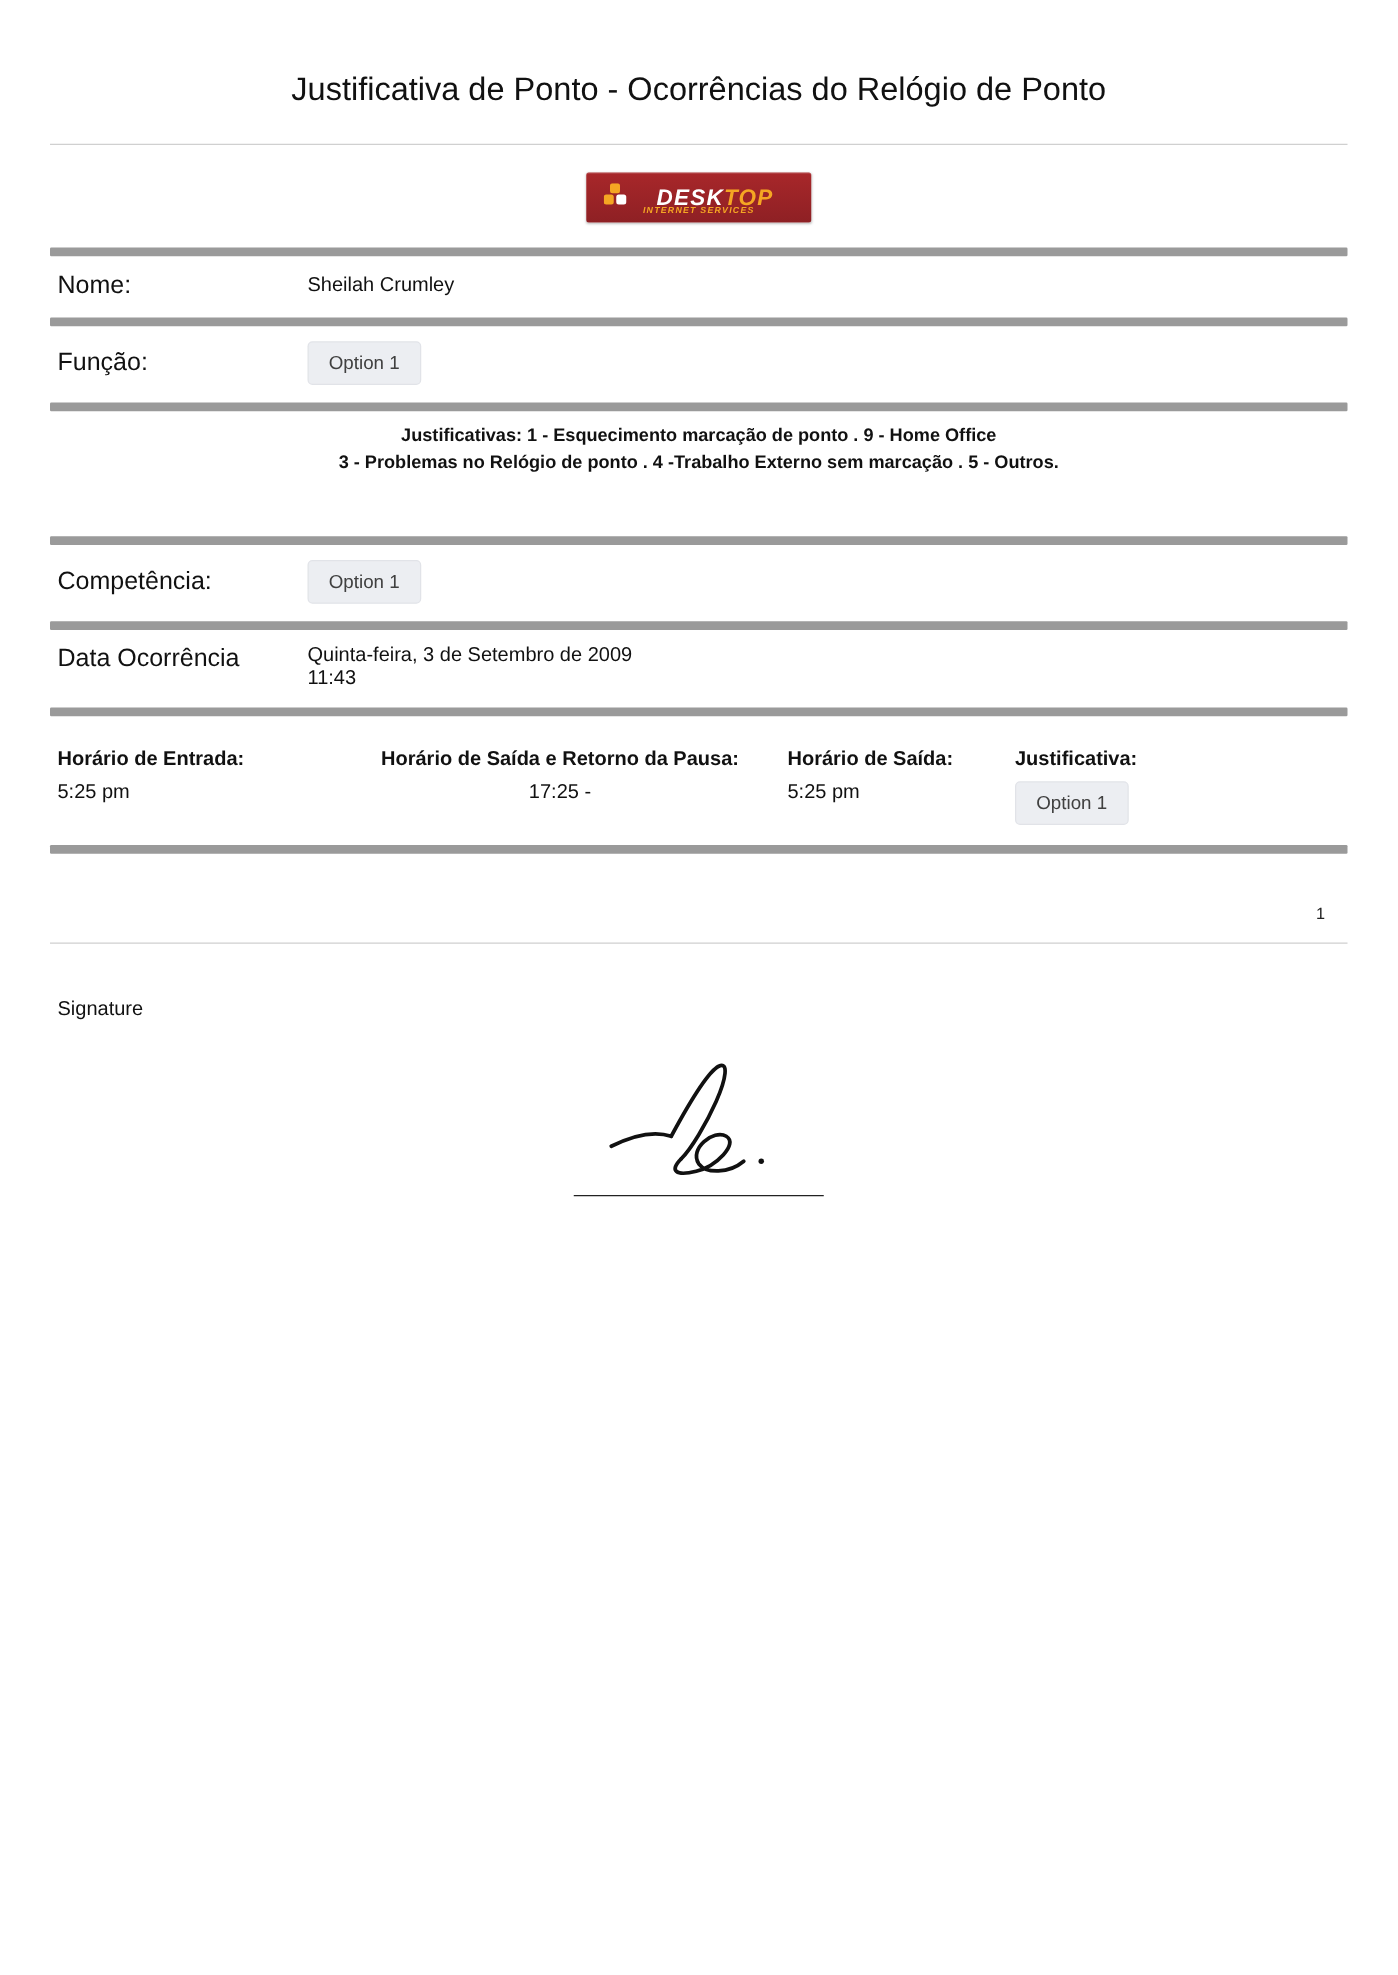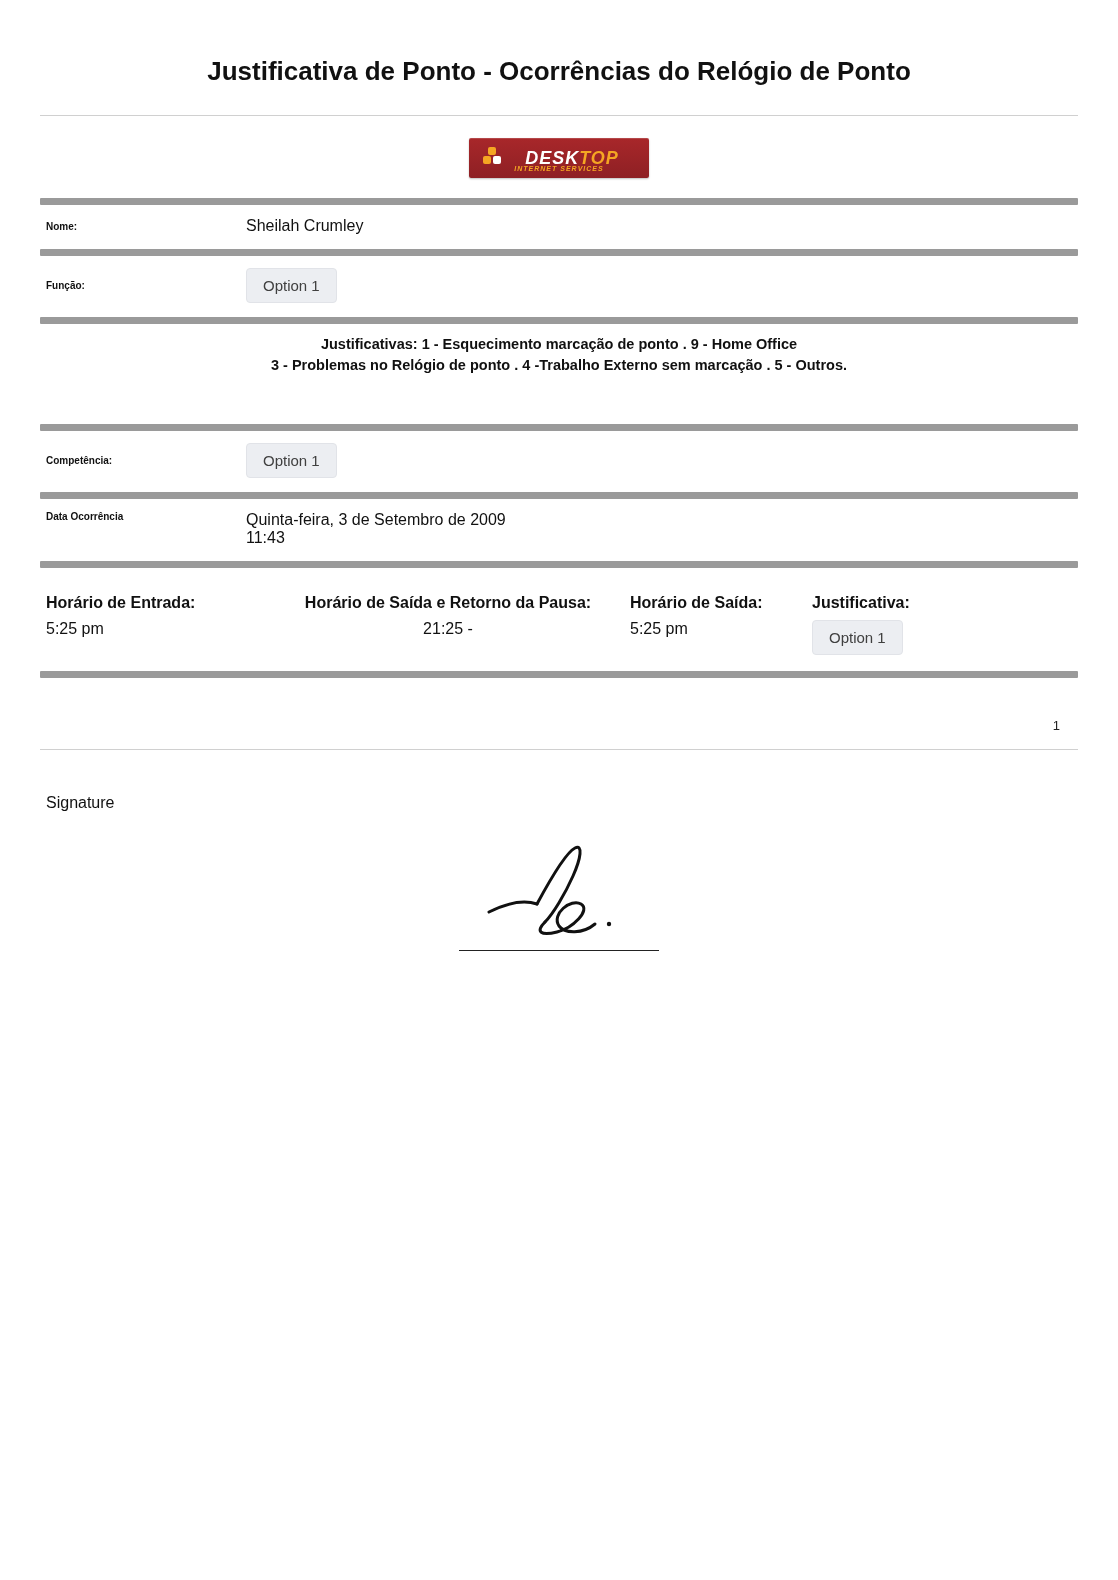--- a/index.html
+++ b/index.html
@@ -1,36 +1,36 @@
 <!DOCTYPE html>
 <html><head>
 <meta charset="utf-8">
 <style>
   * { box-sizing: border-box; }
   html, body { margin:0; padding:0; background:#fff; font-family: Arial, Helvetica, sans-serif; color:#111; }
   .page { width:1118px; margin:0 auto; background:#fff; }
-  .title { font-size:26px; font-weight:700; text-align:center; padding:56px 40px 20px; }
+  .title { font-size:26px; font-weight:400; text-align:center; padding:56px 40px 20px; }
   .thinrule { border:0; border-top:1px solid #d0d0d0; margin:8px 40px 12px; }
   .section { margin:0 40px; }
   .logo-row { text-align:center; padding:10px 0 20px; }
   .logo-box {
     display:inline-flex; align-items:center; justify-content:center;
     width:180px; height:40px;
     background:linear-gradient(180deg,#a8272a 0%, #8e2024 100%);
     border-radius:2px;
     box-shadow:0 1px 2px rgba(0,0,0,.25), inset 0 1px 0 rgba(255,255,255,.15);
     position:relative;
   }
   .logo-mark { position:absolute; left:14px; top:50%; transform:translateY(-50%); }
   .logo-text { font-weight:800; font-style:italic; letter-spacing:1px; color:#fff; font-size:18px; padding-left:26px; }
   .logo-text .accent { color:#f5a623; }
   .logo-sub { position:absolute; bottom:6px; left:0; right:0; text-align:center; font-size:7px; letter-spacing:1px; color:#f5a623; font-style:italic; font-weight:600; }
   .hrule { height:7px; background:#9a9a9a; border-radius:1px; margin:0 0 0; }
   .row { display:flex; padding:12px 6px 14px; align-items:center; }
-  .row .label { font-weight:700; font-size:10px; width:200px; flex:0 0 200px; }
+  .row .label { font-weight:400; font-size:20px; width:200px; flex:0 0 200px; }
   .row .value { font-size:16px; }
   .option-chip {
     display:inline-block; padding:8px 16px; background:#eceef2; color:#404040;
     font-size:15px; border-radius:4px; border:1px solid #e1e3e8;
   }
   .just-legend { text-align:center; font-weight:700; font-size:14.5px; line-height:1.45; padding:10px 8px 48px; }
   .grid4 { display:flex; padding:26px 6px 16px; gap:12px; }
   .col { display:flex; flex-direction:column; gap:8px; }
   .col.c1 { flex:0 0 220px; }
   .col.c2 { flex:0 0 340px; text-align:center; }
@@ -106,21 +106,21 @@
     </div>
 
     <div class="hrule"></div>
     <div class="grid4">
       <div class="col c1">
         <div class="colhead">Horário de Entrada:</div>
         <div class="colval">5:25 pm</div>
       </div>
       <div class="col c2">
         <div class="colhead">Horário de Saída e Retorno da Pausa:</div>
-        <div class="colval">21:25 -</div>
+        <div class="colval">17:25 -</div>
       </div>
       <div class="col c3">
         <div class="colhead">Horário de Saída:</div>
         <div class="colval">5:25 pm</div>
       </div>
       <div class="col c4">
         <div class="colhead">Justificativa:</div>
         <div><span class="option-chip">Option 1</span></div>
       </div>
     </div>

